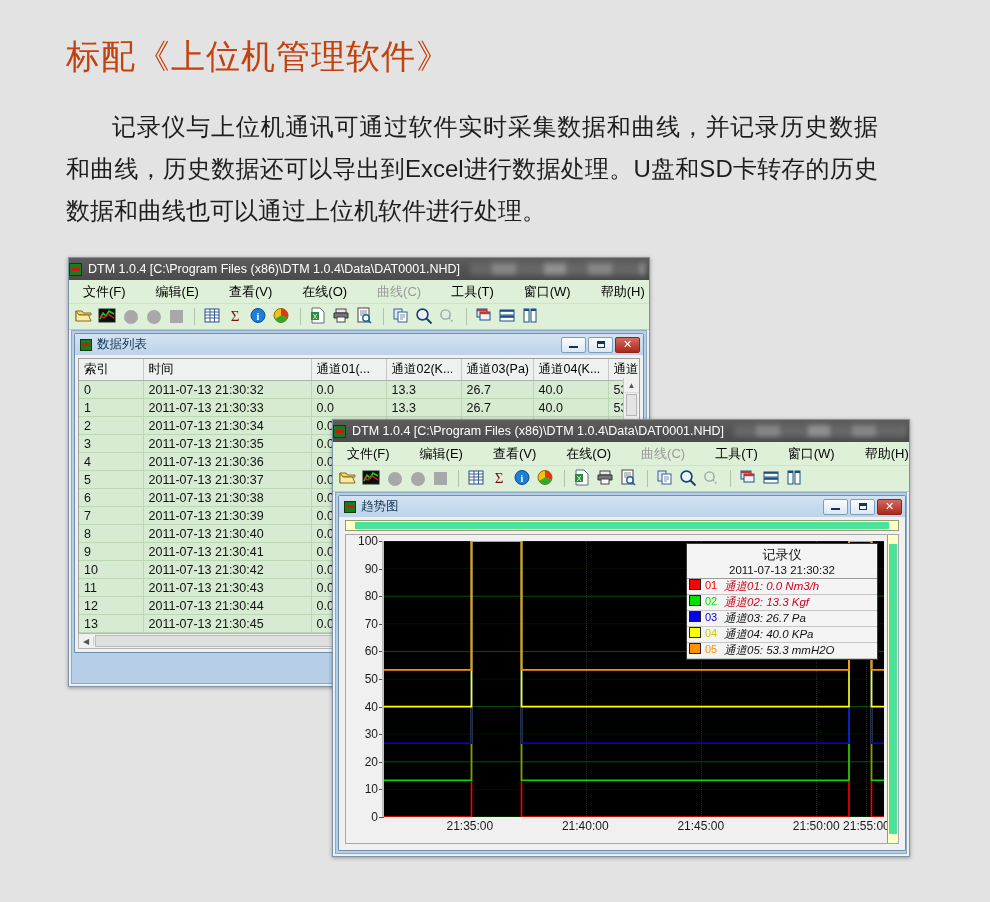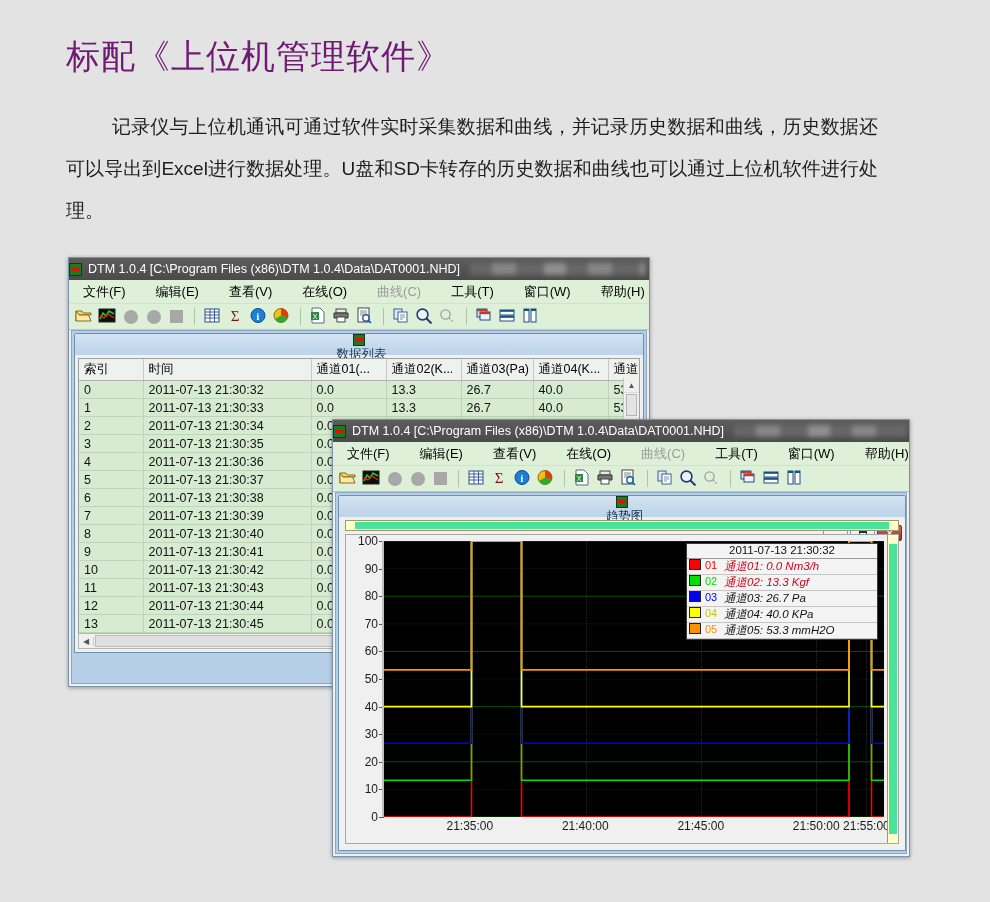--- a/index.html
+++ b/index.html
@@ -7,26 +7,26 @@
   body {
     width: 990px; height: 902px;
     background: #e3e3e3;
     font-family: "Liberation Sans", "DejaVu Sans", sans-serif;
     position: relative; overflow: hidden;
   }
 
   
   #promo-title {
     position:absolute; left:66px; top:34px;
-    font-size:34px; font-weight:400; color:#701a75;
+    font-size:34px; font-weight:400; color:#c2410c;
     letter-spacing:1px; white-space:nowrap;
   }
   #promo-body {
     position:absolute; left:66px; top:106px; width:812px;
-    font-size:19px; line-height:42px; color:#1d1d1d;
+    font-size:24px; line-height:42px; color:#1d1d1d;
     text-indent:46px; text-align:justify;
   }
 
   
   .win {
     position:absolute;
     background:#f0f0f0;
     border:1px solid #7a94ad;
     box-shadow:0 1px 4px rgba(0,0,0,.35);
   }
@@ -78,21 +78,21 @@
   
   .child {
     position:absolute;
     background:#f0f0f0;
     border:1px solid #6f8fae;
     border-radius:2px 2px 0 0;
   }
   .child-title {
     height:21px; display:flex; align-items:center;
     background: linear-gradient(#d3e3f2,#bcd3ea);
-    padding-left:5px; font-size:12.5px; color:#10344f; white-space:nowrap;flex-direction:column;
+    padding-left:5px; font-size:12.5px; color:#10344f; white-space:nowrap;
   }
   .child-title .appicon { width:12px;height:12px;margin-right:5px;flex:0 0 auto;
      background:#1d7a1d;border:1px solid #0c3b0c;position:relative;}
   .child-title .appicon:after{content:"";position:absolute;left:1px;right:1px;top:3px;height:3px;background:#d41414;}
   .winbtns { margin-left:auto; display:flex; gap:2px; padding-right:3px; }
   .wb {
     width:25px;height:16px;border:1px solid #7f9db9;border-radius:2px;
     background:linear-gradient(#fbfdff,#dbe7f2);
     display:flex;align-items:center;justify-content:center;
     font-size:9px;color:#14334d;
@@ -610,20 +610,21 @@
             </svg>
         </div>
         <div id="xaxis" style="position:absolute;left:36px;right:14px;bottom:4px;height:20px;">
             <div class="xtick" style="left: 17.5%; top: 0px;">21:35:00</div>
             <div class="xtick" style="left: 40.5%; top: 0px;">21:40:00</div>
             <div class="xtick" style="left: 63.5%; top: 0px;">21:45:00</div>
             <div class="xtick" style="left: 86.5%; top: 0px;">21:50:00</div>
             <div class="xtick" style="left: 96.5%; top: 0px;">21:55:00</div>
           </div>
         <div class="legend" id="legend" style="right:20px; top:8px; width:192px;">
+          <div class="lg-title">记录仪</div>
           <div class="lg-sub">2011-07-13 21:30:32</div>
           <div id="legend-rows">
               <div class="lg-row">
                 <span class="sw" style="background: rgb(255, 0, 0);"></span>
                 <span class="no" style="color: rgb(255, 0, 0);">01</span>
                 <span class="txt" style="color: rgb(208, 2, 27);">通道01: 0.0 Nm3/h</span>
               </div>
               <div class="lg-row">
                 <span class="sw" style="background: rgb(0, 224, 0);"></span>
                 <span class="no" style="color: rgb(0, 224, 0);">02</span>

